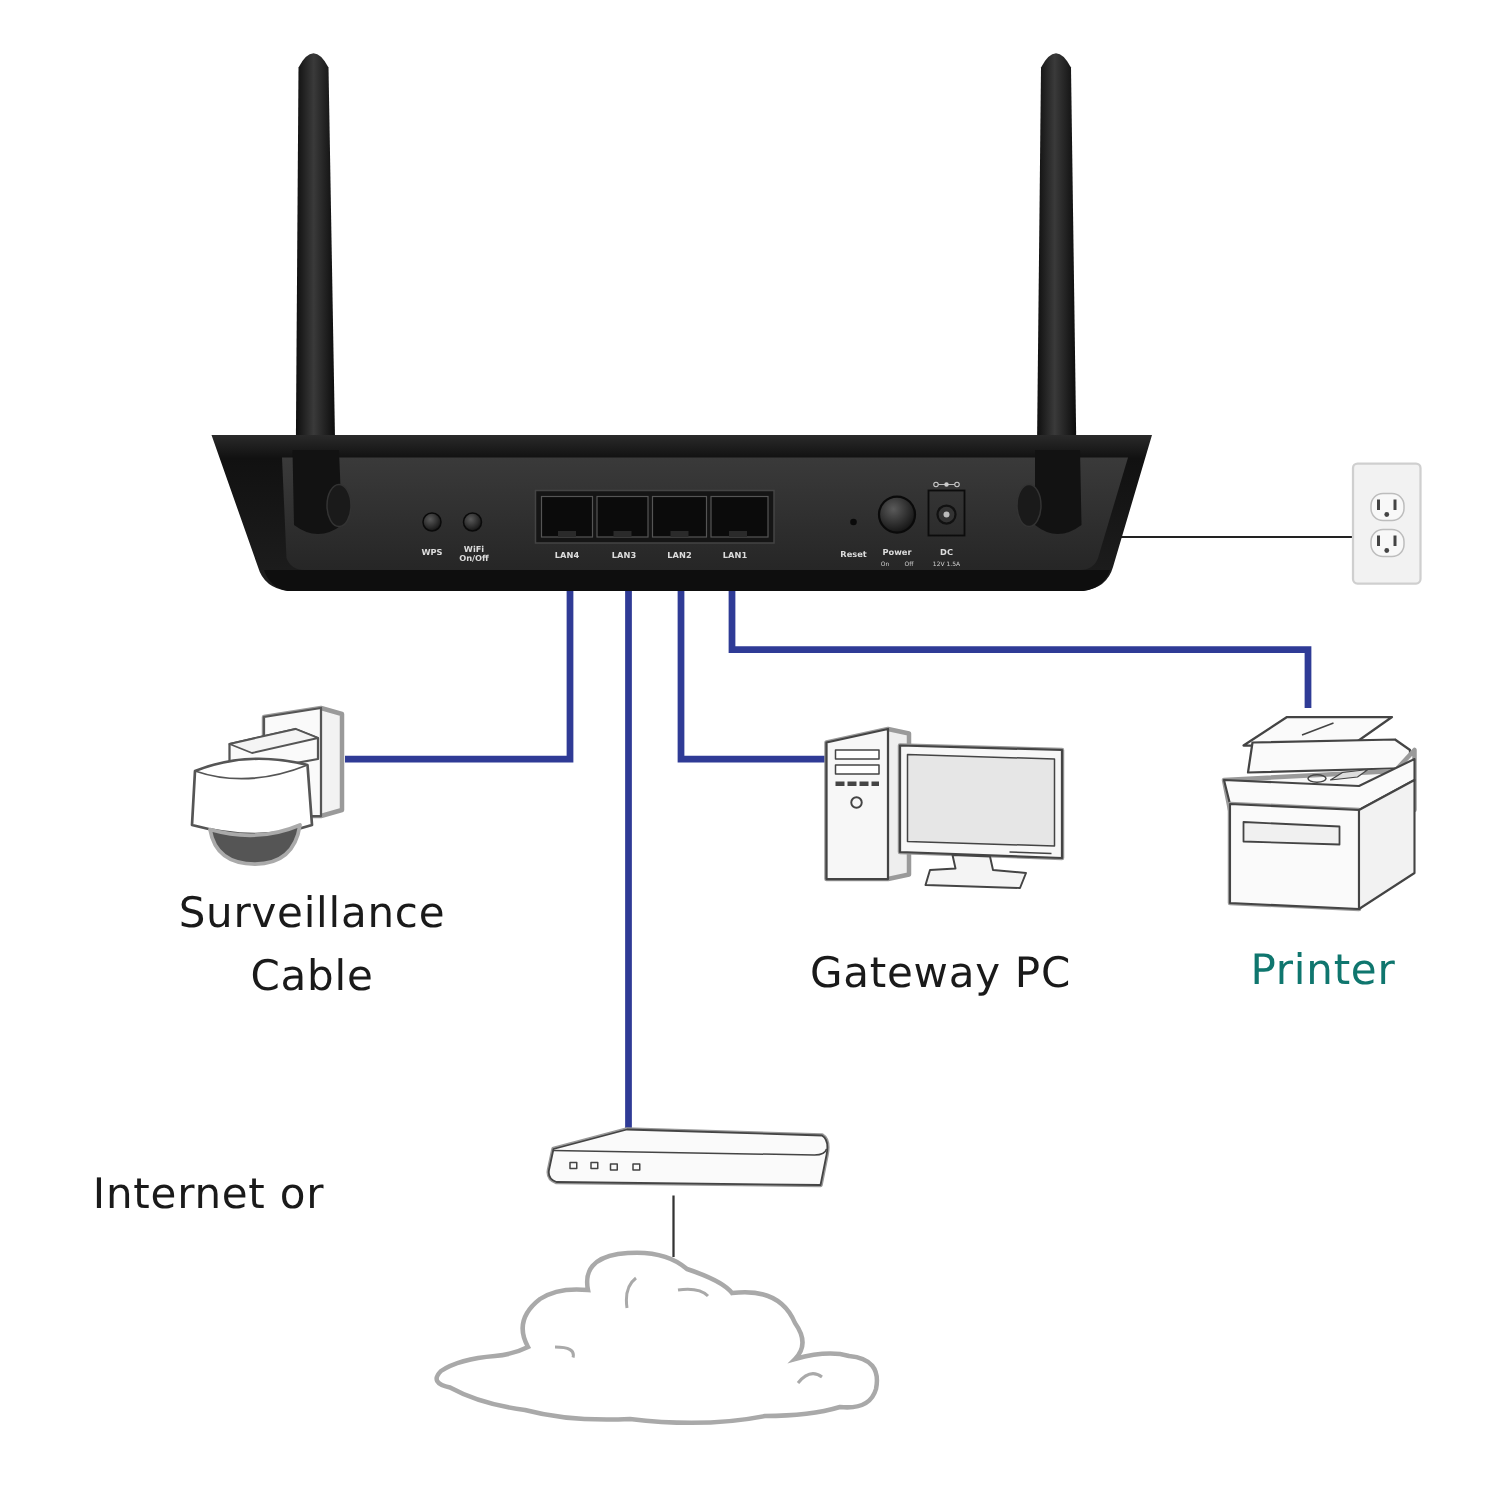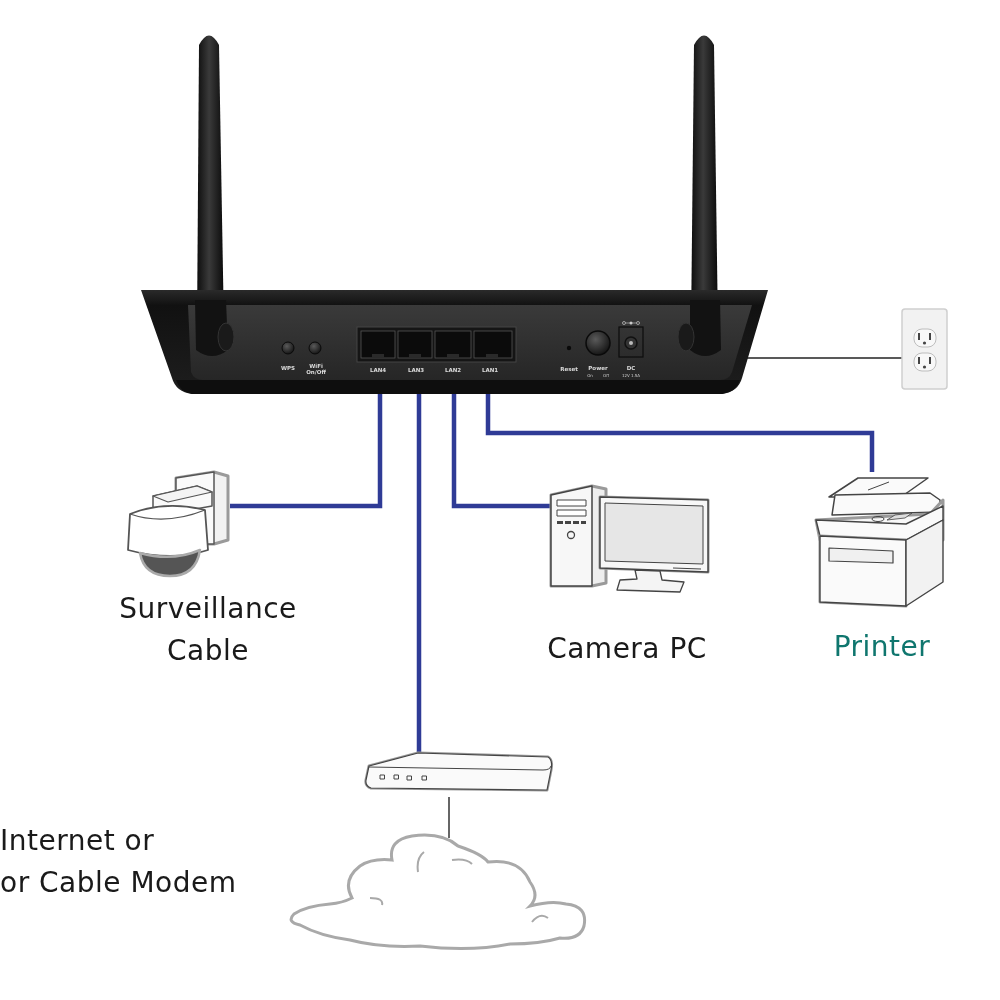--- a/index.html
+++ b/index.html
@@ -5,21 +5,21 @@
   html, body { margin:0; padding:0; background:#ffffff; }
   body { width:1000px; height:1000px; position:relative; overflow:hidden;
          font-family:"DejaVu Sans", sans-serif; }
   #stage { position:absolute; left:0; top:0; width:1000px; height:1000px; }
   .label { position:absolute; color:#1a1a1a; font-family:"DejaVu Sans", sans-serif;
            font-size:28px; line-height:42px; letter-spacing:0.5px; }
   .label div { white-space:nowrap; }
   #lbl-camera { left:100px; top:588px; width:216px; text-align:center; }
   #lbl-pc { left:522px; top:628px; width:210px; text-align:center; }
   #lbl-printer { left:812px; top:626px; width:140px; text-align:center; }
-  #lbl-modem { left:0px; top:820px; width:278px; text-align:left; }
+  #lbl-modem { left:0px; top:775px; width:278px; text-align:center; }
   .tiny { font-family:"DejaVu Sans", sans-serif; fill:#dcdcdc; font-size:5.5px; font-weight:bold; }
   .tiny2 { font-family:"DejaVu Sans", sans-serif; fill:#d0d0d0; font-size:4px; }
 </style>
 </head>
 <body>
 
 <svg id="stage" viewBox="0 0 1000 1000" xmlns="http://www.w3.org/2000/svg">
   <defs>
     <linearGradient id="antGrad" x1="0" x2="1" y1="0" y2="0">
       <stop offset="0" stop-color="#0d0d0d"></stop>
@@ -193,21 +193,20 @@
     <path d="M300 925 Q286 922 294 914 Q306 906 330 904 Q342 903 352 898 Q342 880 360 866 Q372 858 392 860 Q388 840 412 836 Q442 832 458 846 Q482 854 488 862 Q520 858 530 882 Q540 896 530 906 Q552 900 566 904 Q588 906 584 926 Q580 940 560 938 Q540 944 510 944 Q470 952 420 946 Q380 948 350 940 Q320 936 300 925 Z" fill="#ffffff" stroke="#a9a9a9" stroke-width="3"></path>
     <path d="M418 872 Q416 858 424 852 M452 860 Q466 858 472 864 M382 905 Q384 898 370 898 M532 922 Q540 912 548 918" fill="none" stroke="#a9a9a9" stroke-width="2"></path>
   </g>
 </svg>
 
 <div class="label" id="lbl-camera" style="color: rgb(26, 26, 26);">
   <div>Surveillance</div>
   <div>Cable</div>
 </div>
 <div class="label" id="lbl-pc" style="color: rgb(26, 26, 26);">
-  <div>Camera PC</div>
+  <div>Gateway PC</div>
 </div>
 <div class="label" id="lbl-printer" style="color: #0f766e;">
   <div>Printer</div>
 </div>
 <div class="label" id="lbl-modem" style="color: rgb(26, 26, 26);">
   <div>Internet or</div>
-  <div>or Cable Modem</div>
 </div>
 
 </body></html>

